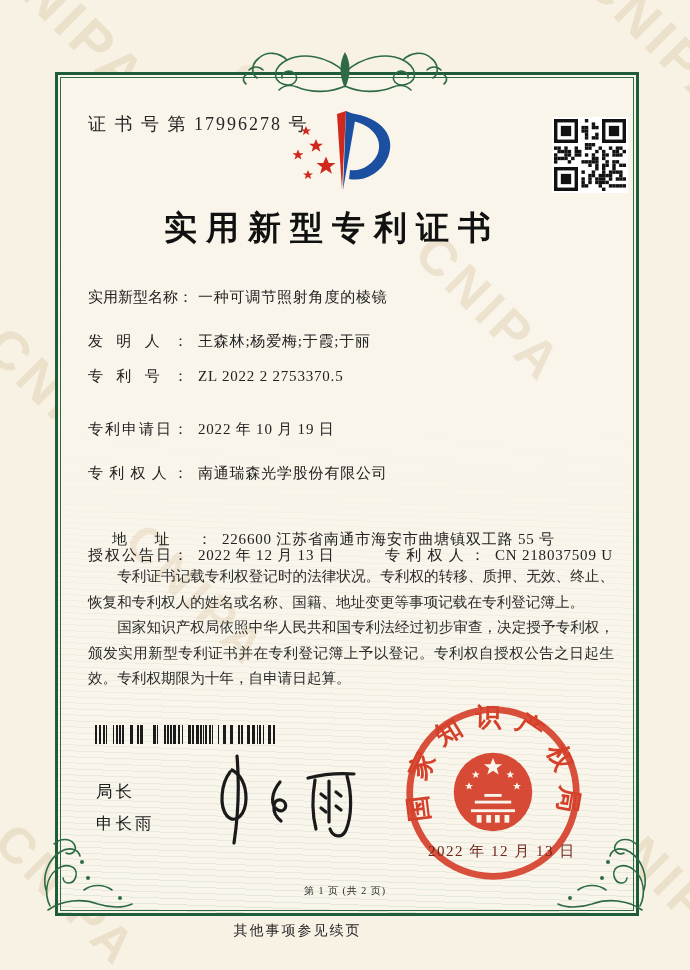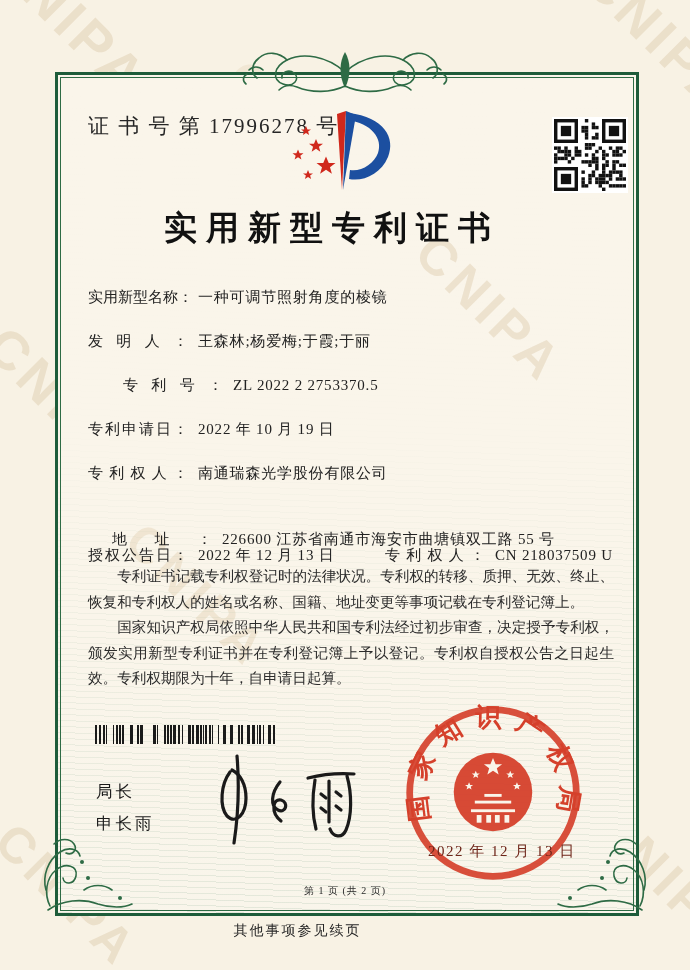--- a/index.html
+++ b/index.html
@@ -38,21 +38,21 @@
     position:absolute;left:0;top:0;right:0;bottom:0;
     background:repeating-linear-gradient(2deg, rgba(63,125,88,0.14) 0px, rgba(63,125,88,0.14) 1px, transparent 1px, transparent 6px);
   }
   .fade{
     position:absolute;left:0;top:0;right:0;bottom:0;
     background:linear-gradient(180deg,#faf5ea 0%, rgba(250,245,234,0.97) 42%, rgba(250,245,234,0.55) 68%, rgba(244,246,238,0.18) 100%);
   }
   .orn{position:absolute;z-index:6;}
   
   .content{position:absolute;left:0;top:0;width:690px;height:970px;z-index:7;}
-  .cert-number{position:absolute;left:88px;top:112px;font-size:21px;letter-spacing:2px;color:#262626;}
+  .cert-number{position:absolute;left:88px;top:112px;font-size:18px;letter-spacing:2px;color:#262626;}
   .logo{position:absolute;left:286px;top:108px;}
   .qr{position:absolute;left:552px;top:117px;width:72px;height:72px;background:#fff;padding:2px;}
   .title{
     position:absolute;left:0;top:206px;width:664px;text-align:center;
     font-size:33px;font-weight:bold;letter-spacing:9px;color:#111;
   }
   .field{position:absolute;left:88px;width:540px;font-size:15px;white-space:nowrap;color:#222;}
   .flabel{display:inline-block;width:100px;text-align:justify;text-align-last:justify;}
   .fvalue{margin-left:10px;letter-spacing:0.8px;}
   .pair2{position:absolute;left:297px;top:0;}
@@ -280,21 +280,21 @@
     </div>
 
     <div class="title">实用新型专利证书</div>
 
     <div class="field" style="top:288px;">
       <span class="flabel">实用新型名称：</span><span class="fvalue">一种可调节照射角度的棱镜</span>
     </div>
     <div class="field" style="top:332px;">
       <span class="flabel">发明人：</span><span class="fvalue">王森林;杨爱梅;于霞;于丽</span>
     </div>
-    <div class="field" style="top:376px;margin-left:35px;">
+    <div class="field" style="top:367px;">
       <span class="flabel">专利号：</span><span class="fvalue">ZL 2022 2 2753370.5</span>
     </div>
     <div class="field" style="top:420px;">
       <span class="flabel">专利申请日：</span><span class="fvalue">2022 年 10 月 19 日</span>
     </div>
     <div class="field" style="top:464px;">
       <span class="flabel">专利权人：</span><span class="fvalue">南通瑞森光学股份有限公司</span>
     </div>
     <div class="field" style="top:530px;margin-left:24px;">
       <span class="flabel">地址：</span><span class="fvalue">226600 江苏省南通市海安市曲塘镇双工路 55 号</span>

